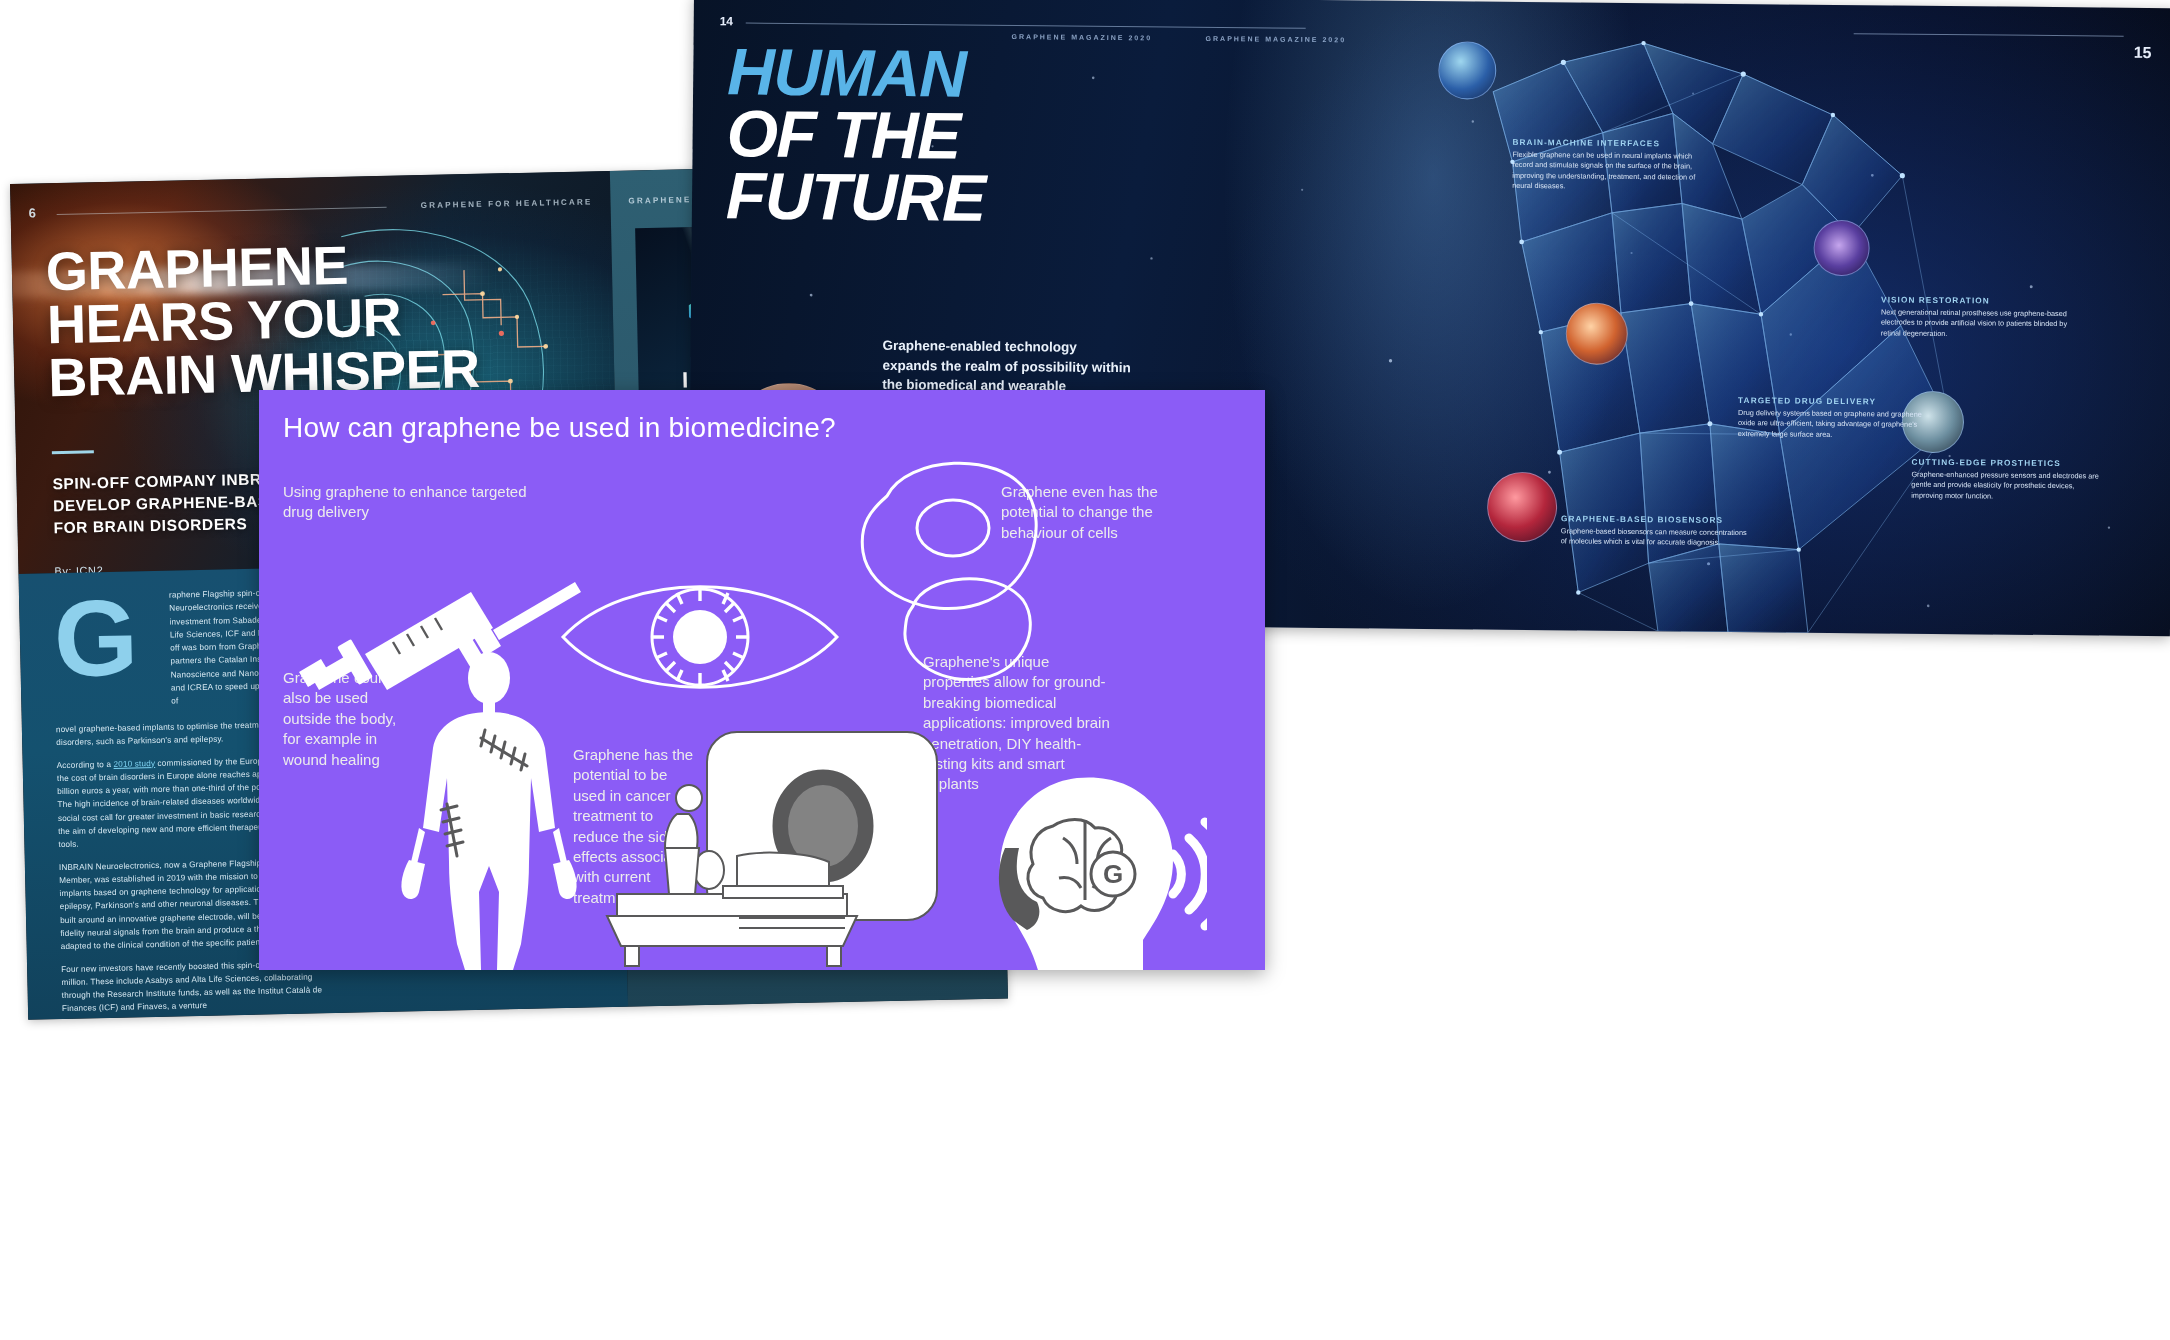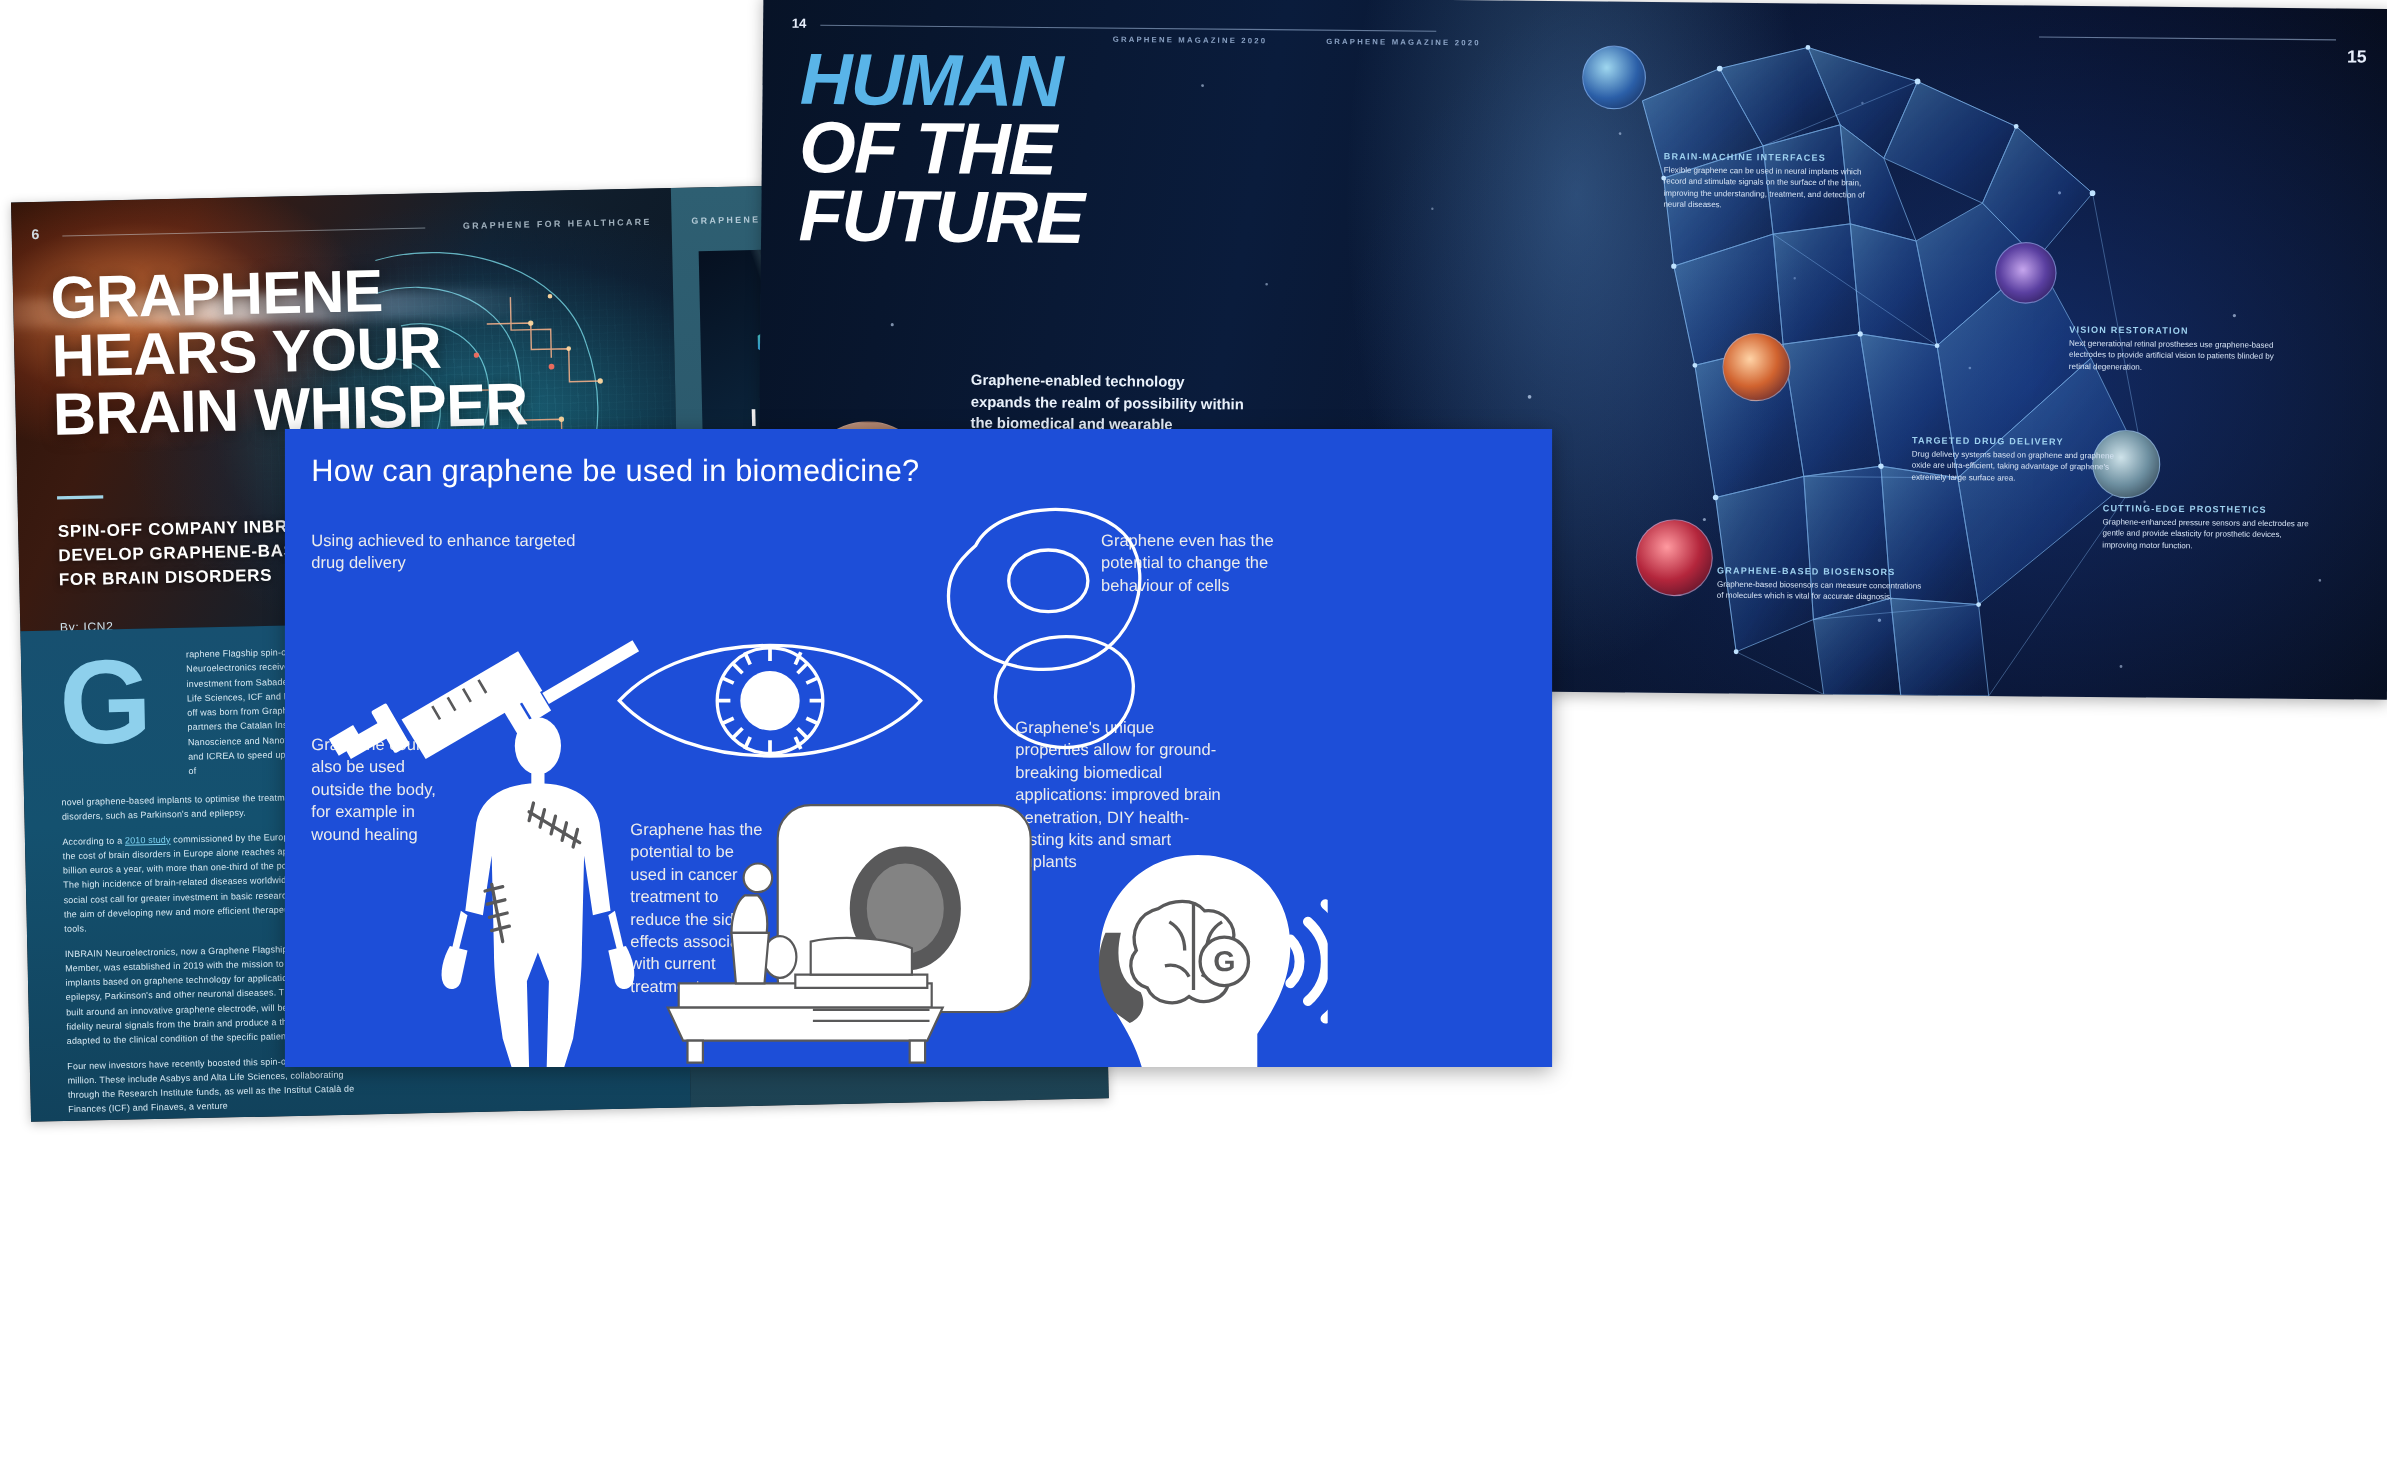--- a/index.html
+++ b/index.html
@@ -107,22 +107,22 @@
     border:1px solid rgba(255,255,255,.12); }
   .s2-photo .tattoo { position:absolute; left:46%; top:46%; width:28px; height:28px; transform:translate(-50%,-50%); }
 
   .callout { position:absolute; width:190px; }
   .callout .ttl { color:#9fd2f0; font-size:8.2px; font-weight:700; letter-spacing:1.1px; margin-bottom:3px; }
   .callout .txt { color:#d7e4f5; font-size:7.3px; line-height:1.42; }
   .node-circle { position:absolute; border-radius:50%; border:1px solid rgba(160,200,255,.5); overflow:hidden; }
 
   
   #panel3 {
-    position:absolute; left:259px; top:390px; width:1152px; height:580px;
-    background:#1d4ed8; box-shadow:0 4px 18px rgba(0,0,0,.35); overflow:hidden;
+    position:absolute; left:259px; top:390px; width:1006px; height:580px;
+    background:#8b5cf6; box-shadow:0 4px 18px rgba(0,0,0,.35); overflow:hidden;
   }
   #p3-title { position:absolute; left:24px; top:22px; color:#fff; font-size:28px; font-weight:400; letter-spacing:.2px; }
   .p3-txt { position:absolute; color:#ececec; font-size:15px; line-height:1.36; }
   #t-drug   { left:24px;  top:92px;  width:250px; }
   #t-atom   { left:360px; top:92px;  width:230px; }
   #t-behav  { left:742px; top:92px;  width:170px; }
   #t-wound  { left:24px;  top:278px; width:120px; }
   #t-cancer { left:314px; top:355px; width:130px; }
   #t-unique { left:664px; top:262px; width:190px; }
 
@@ -400,21 +400,21 @@
     <div class="callout" style="left:872px; top:512px;">
       <div class="ttl">GRAPHENE-BASED BIOSENSORS</div>
       <div class="txt">Graphene-based biosensors can measure concentrations of molecules which is vital for accurate diagnosis.</div>
     </div>
   </div>
 
   <div id="panel3">
 
     <h2 id="p3-title">How can graphene be used in biomedicine?</h2>
 
-    <div class="p3-txt" id="t-drug">Using achieved to enhance targeted drug delivery</div>
+    <div class="p3-txt" id="t-drug">Using graphene to enhance targeted drug delivery</div>
     <div class="p3-txt" id="t-behav">Graphene even has the potential to change the behaviour of cells</div>
     <div class="p3-txt" id="t-wound">Graphene could also be used outside the body, for example in wound healing</div>
     <div class="p3-txt" id="t-cancer">Graphene has the potential to be used in cancer treatment to reduce the side effects associated with current treatments</div>
     <div class="p3-txt" id="t-unique">Graphene's unique properties allow for ground-breaking biomedical applications: improved brain penetration, DIY health-testing kits and smart implants</div>
 
     <svg class="lbl-ico" style="left:16px; top:190px;" width="310" height="110" viewBox="0 0 310 110">
       <g fill="#ffffff">
         <path d="M300 2 L218 50 L224 60 L306 12 Z"></path>
         <path d="M214 46 l12 20 l-16 10 l-12 -20 z"></path>
         <path d="M196 57 l18 30 l-14 8 l-18 -30 z"></path>

